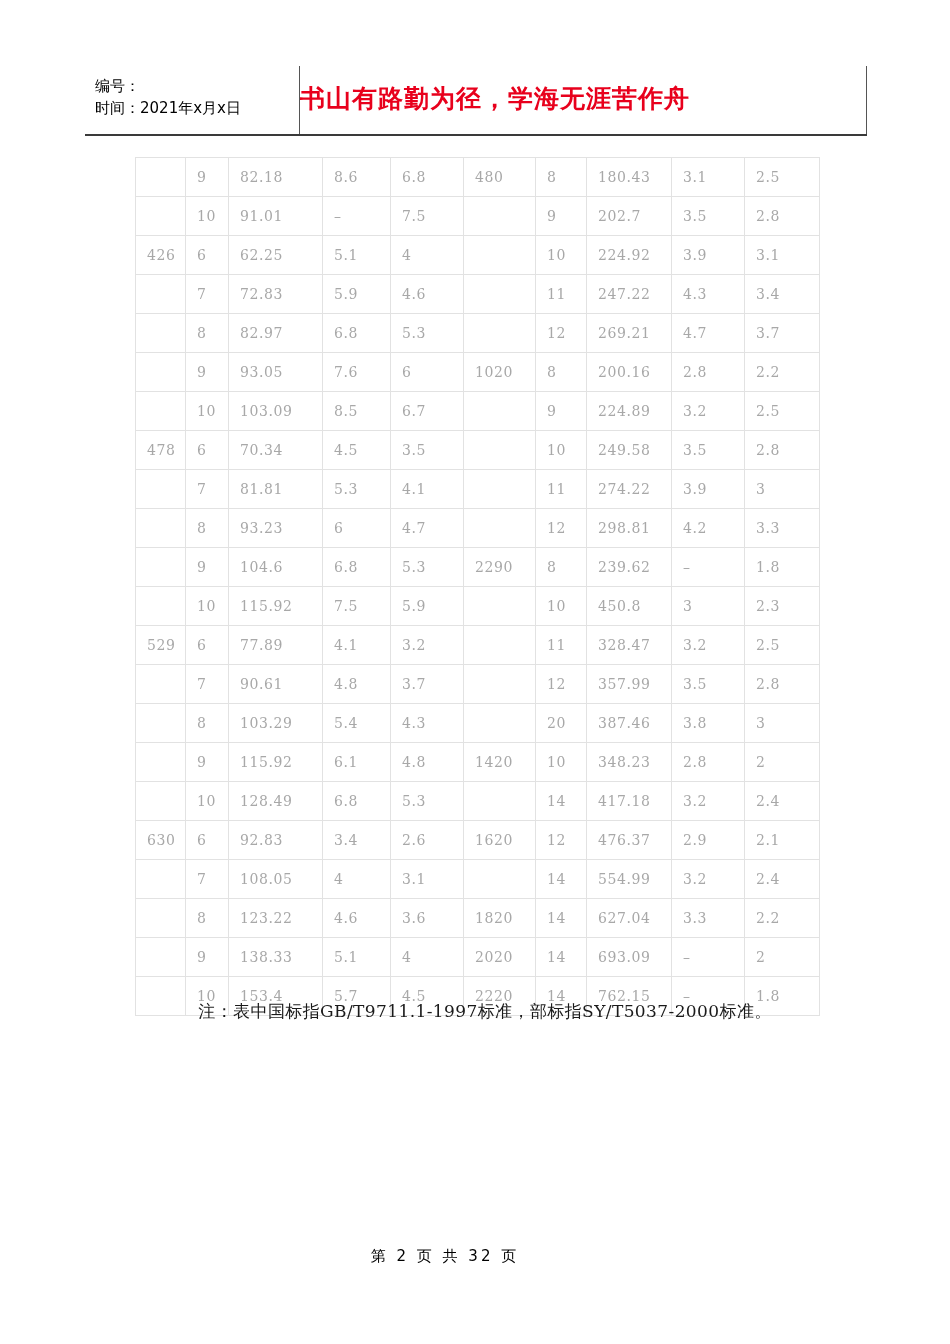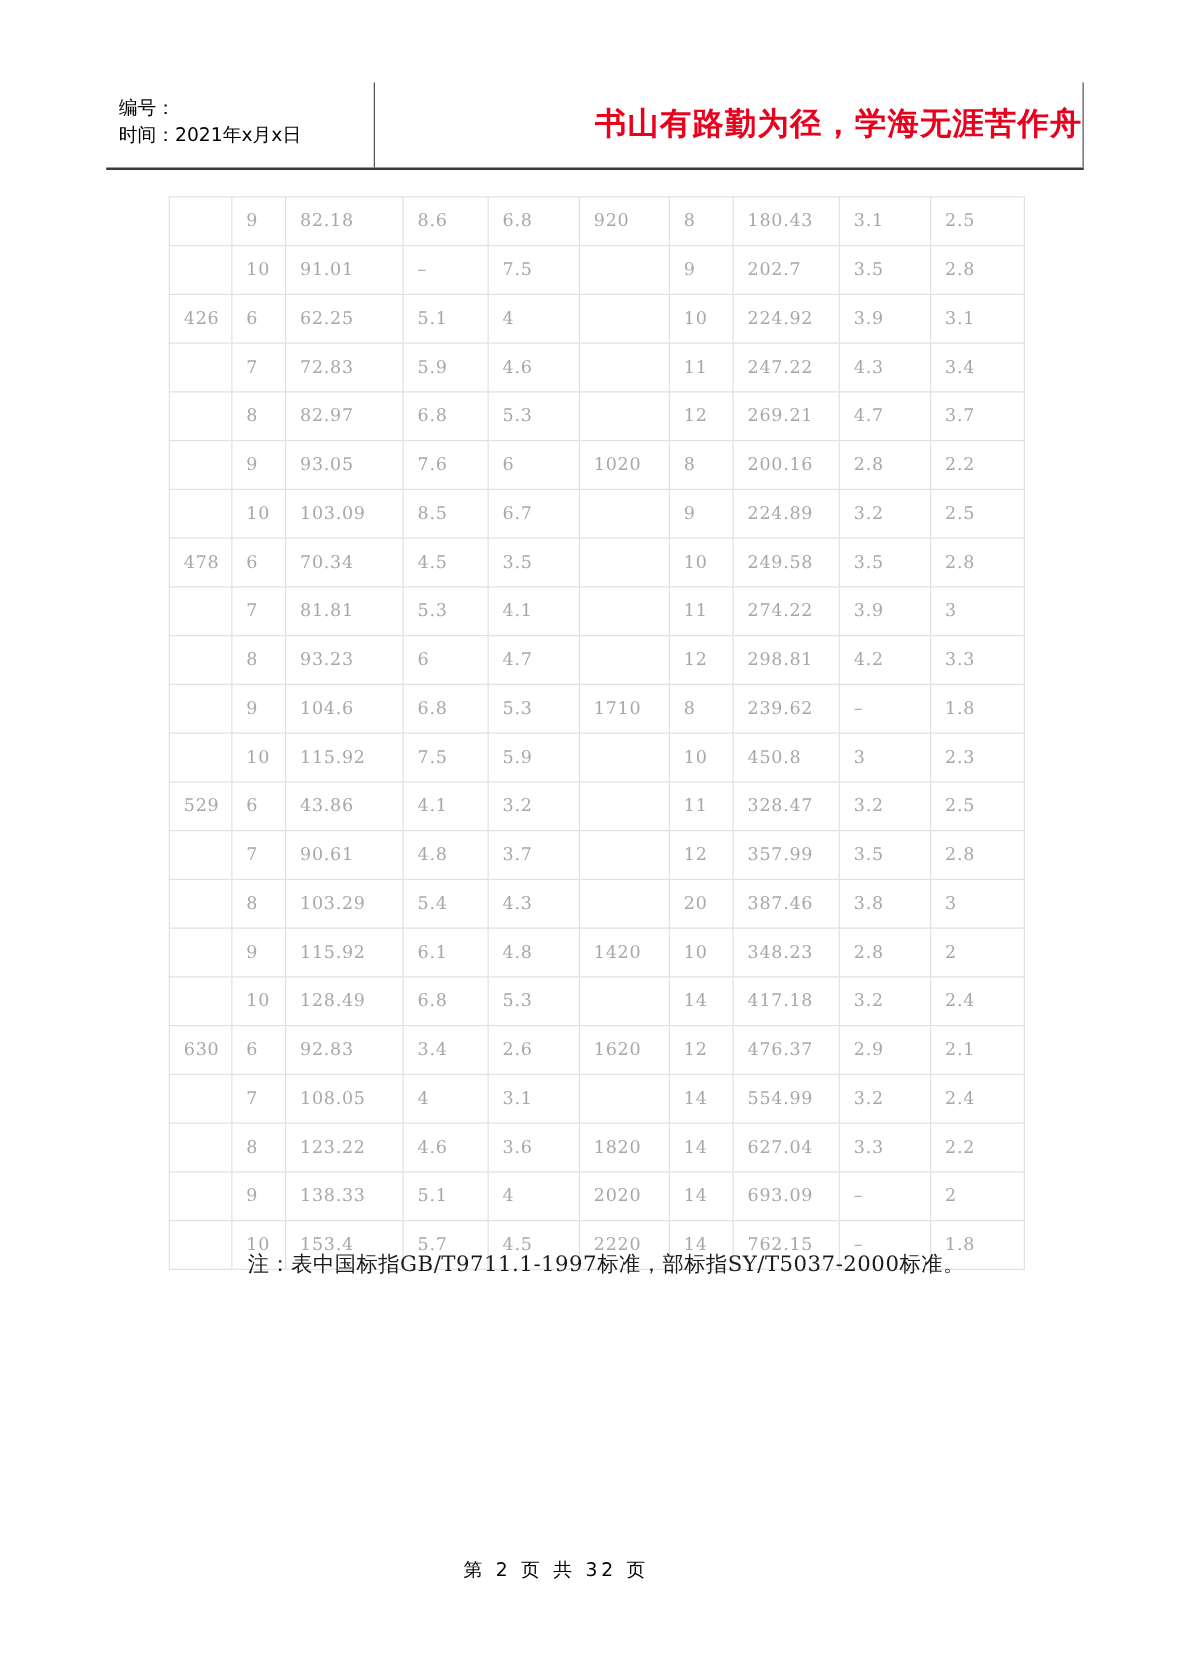--- a/index.html
+++ b/index.html
@@ -40,21 +40,21 @@
   }
   #hdr-left .line {
     font-family: "DejaVu Sans", "Liberation Sans", sans-serif;
     font-size: 15px;
     color: #000;
     line-height: 1.45;
     white-space: nowrap;
   }
   #hdr-center {
     flex: 1;
-    align-items: flex-end;
+    align-items: flex-start;
     justify-content: center;
     border-right: 1px solid #555;
     padding-bottom: 4px;
   }
   #hdr-center .slogan {
     font-family: "DejaVu Serif", "Liberation Serif", serif;
     font-size: 25px;
     font-weight: bold;
     letter-spacing: 1px;
     white-space: nowrap;
@@ -164,21 +164,21 @@
       <col class="c8">
       <col class="c9">
   </colgroup>
   <tbody>
       <tr>
         <td></td>
         <td>9</td>
         <td>82.18</td>
         <td>8.6</td>
         <td>6.8</td>
-        <td>920</td>
+        <td>480</td>
         <td>8</td>
         <td>180.43</td>
         <td>3.1</td>
         <td>2.5</td>
       </tr>
       <tr>
         <td></td>
         <td>10</td>
         <td>91.01</td>
         <td>–</td>
@@ -284,42 +284,42 @@
         <td>298.81</td>
         <td>4.2</td>
         <td>3.3</td>
       </tr>
       <tr>
         <td></td>
         <td>9</td>
         <td>104.6</td>
         <td>6.8</td>
         <td>5.3</td>
-        <td>1710</td>
+        <td>2290</td>
         <td>8</td>
         <td>239.62</td>
         <td>–</td>
         <td>1.8</td>
       </tr>
       <tr>
         <td></td>
         <td>10</td>
         <td>115.92</td>
         <td>7.5</td>
         <td>5.9</td>
         <td></td>
         <td>10</td>
         <td>450.8</td>
         <td>3</td>
         <td>2.3</td>
       </tr>
       <tr>
         <td>529</td>
         <td>6</td>
-        <td>43.86</td>
+        <td>77.89</td>
         <td>4.1</td>
         <td>3.2</td>
         <td></td>
         <td>11</td>
         <td>328.47</td>
         <td>3.2</td>
         <td>2.5</td>
       </tr>
       <tr>
         <td></td>

